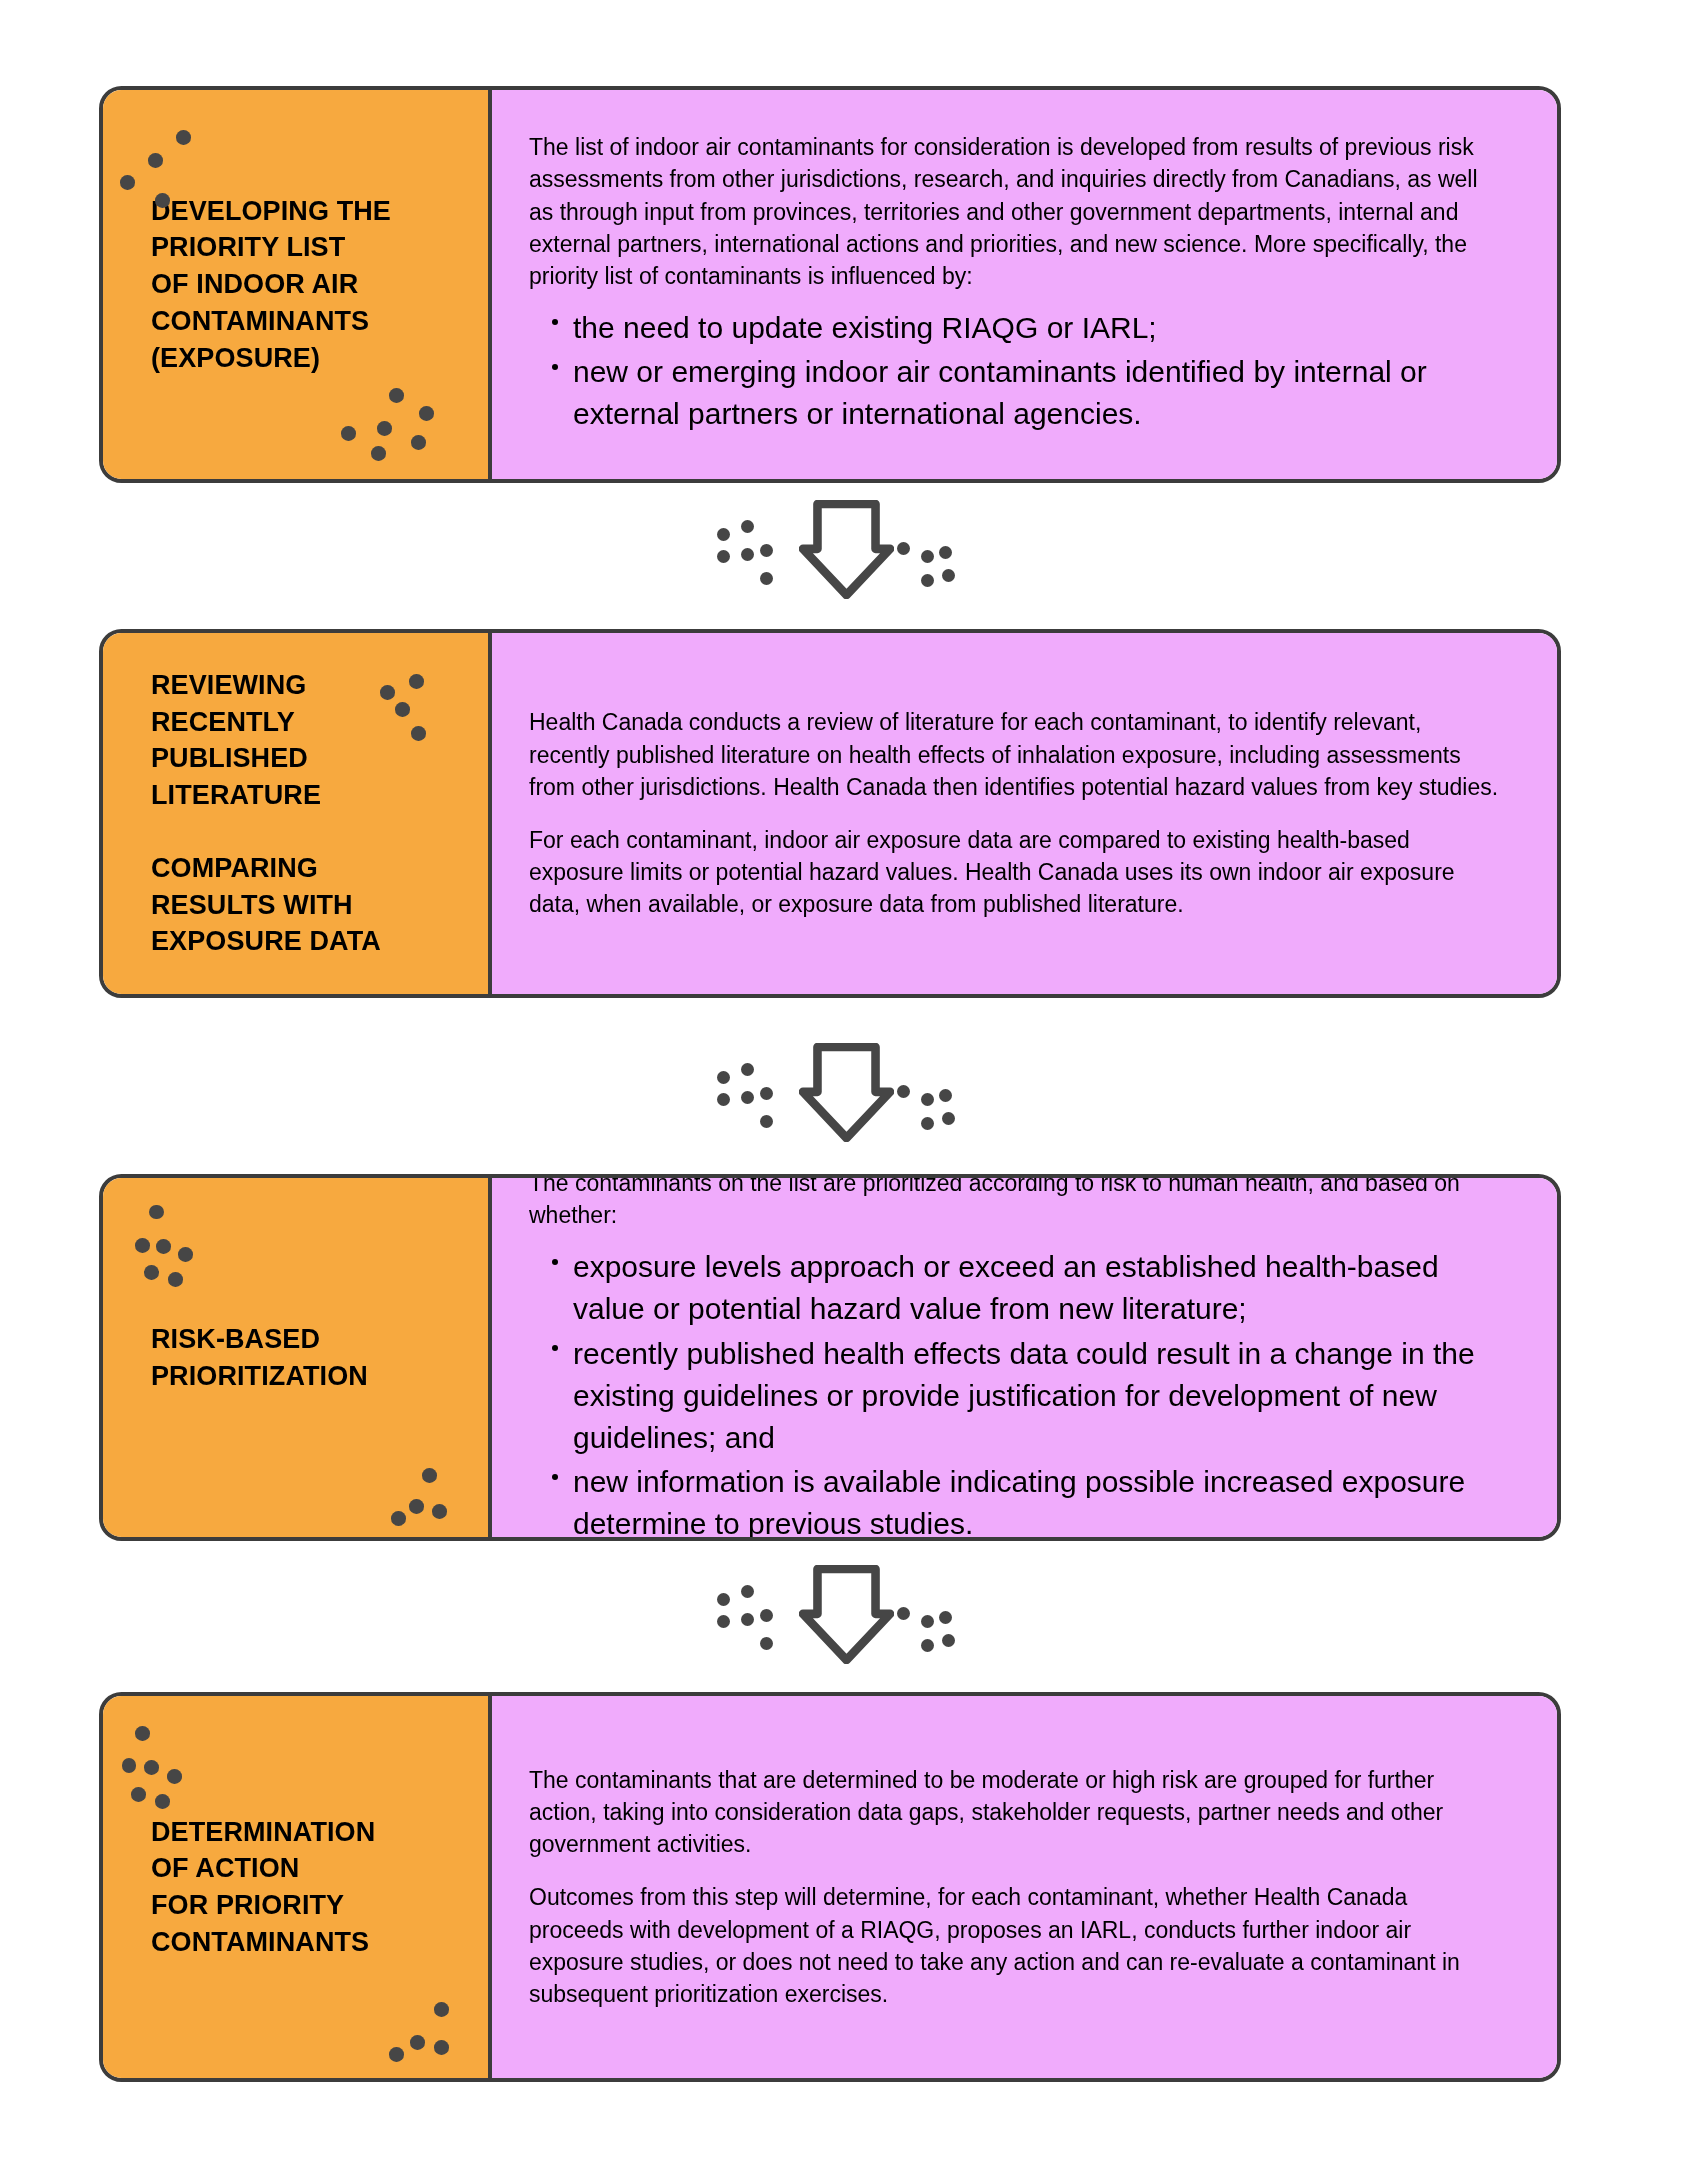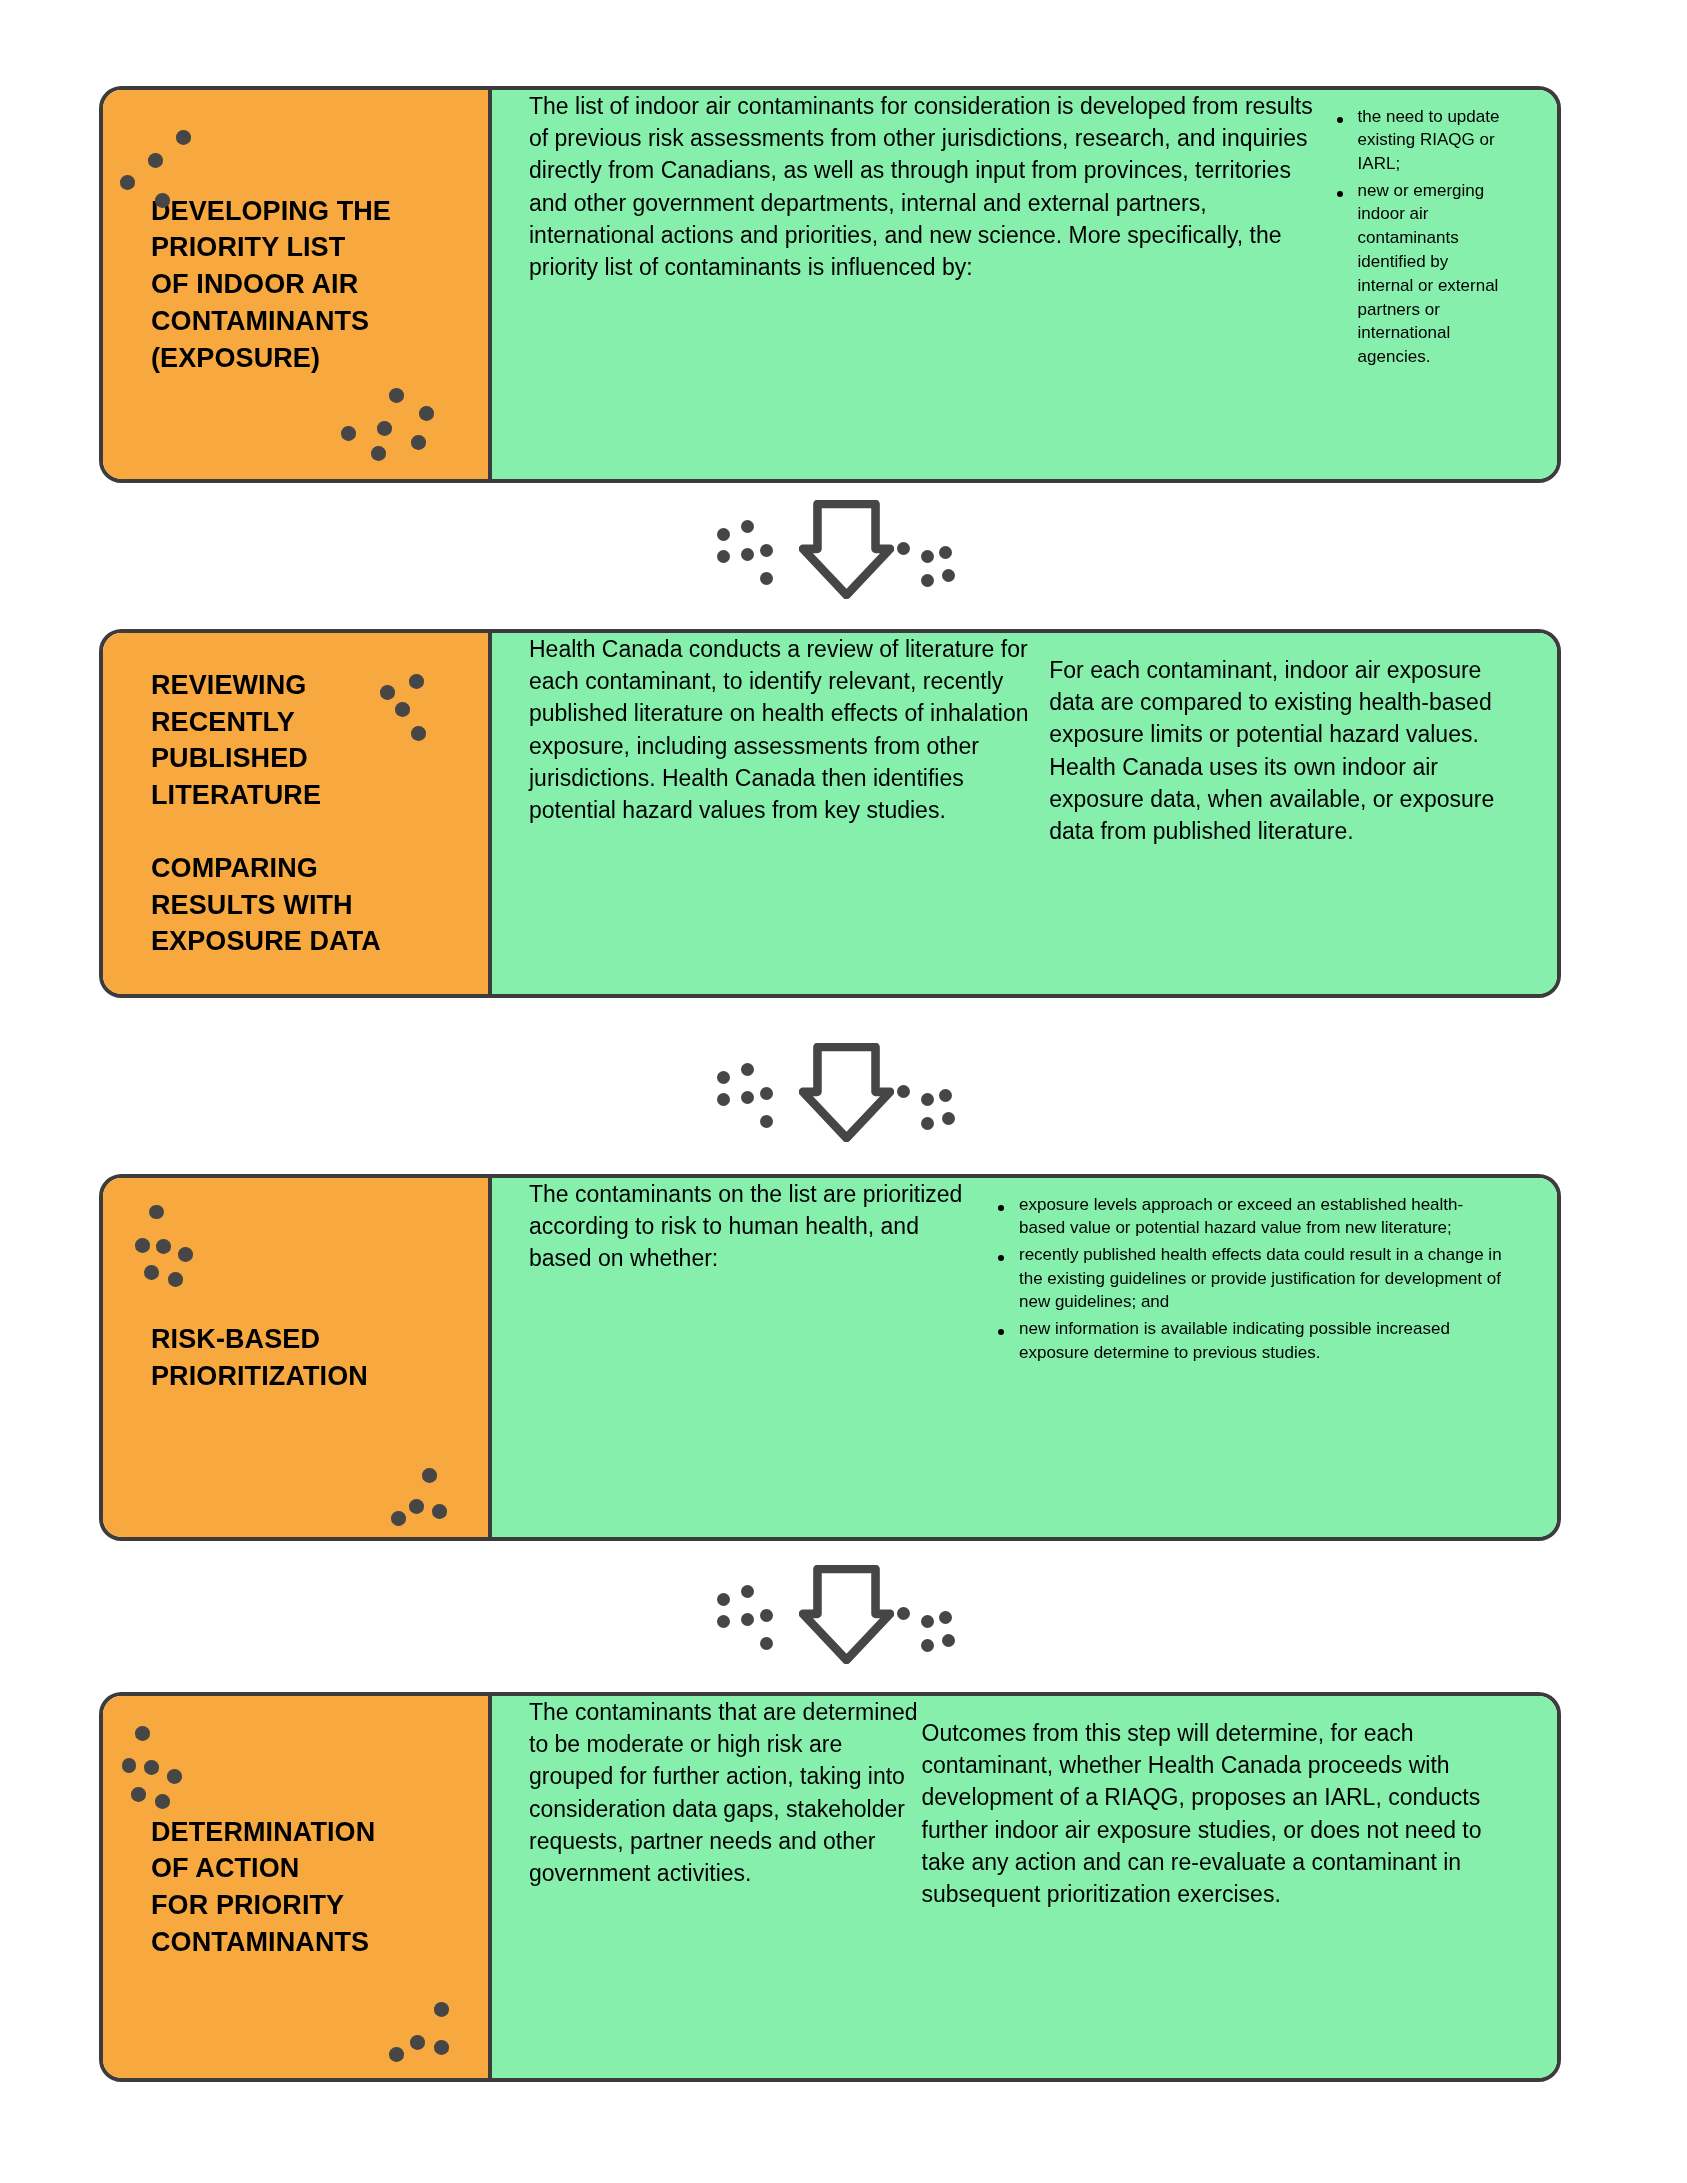--- a/index.html
+++ b/index.html
@@ -60,46 +60,47 @@
     letter-spacing: 0.1px;
     white-space: pre-line;
   }
   .heading + .heading {
     margin-top: 36px;
   }
 
   .card-right {
     position: relative;
     flex: 1 1 auto;
-    background: #86efac;
+    background: #f0abfc;
     box-sizing: border-box;
     padding: 0 49px 0 37px;
     display: flex;
-    flex-direction: row;
+    flex-direction: column;
     justify-content: center;
+    align-items: center;
   }
 
   .body-p {
     font-size: 23px;
     line-height: 1.40;
     color: #000000;
     margin: 0;
   }
   .body-p + .body-p {
     margin-top: 21px;
   }
 
   ul.bullets {
     margin: 14.6px 0 0 0;
     padding: 0 0 0 44px;
     list-style: none;
   }
   ul.bullets li {
     position: relative;
-    font-size: 17px;
+    font-size: 30px;
     line-height: 1.40;
     color: #000000;
     margin: 0 0 2.6px 0;
   }
   ul.bullets li::before {
     content: "";
     position: absolute;
     left: -21px;
     top: 12.6px;
     width: 6px;

